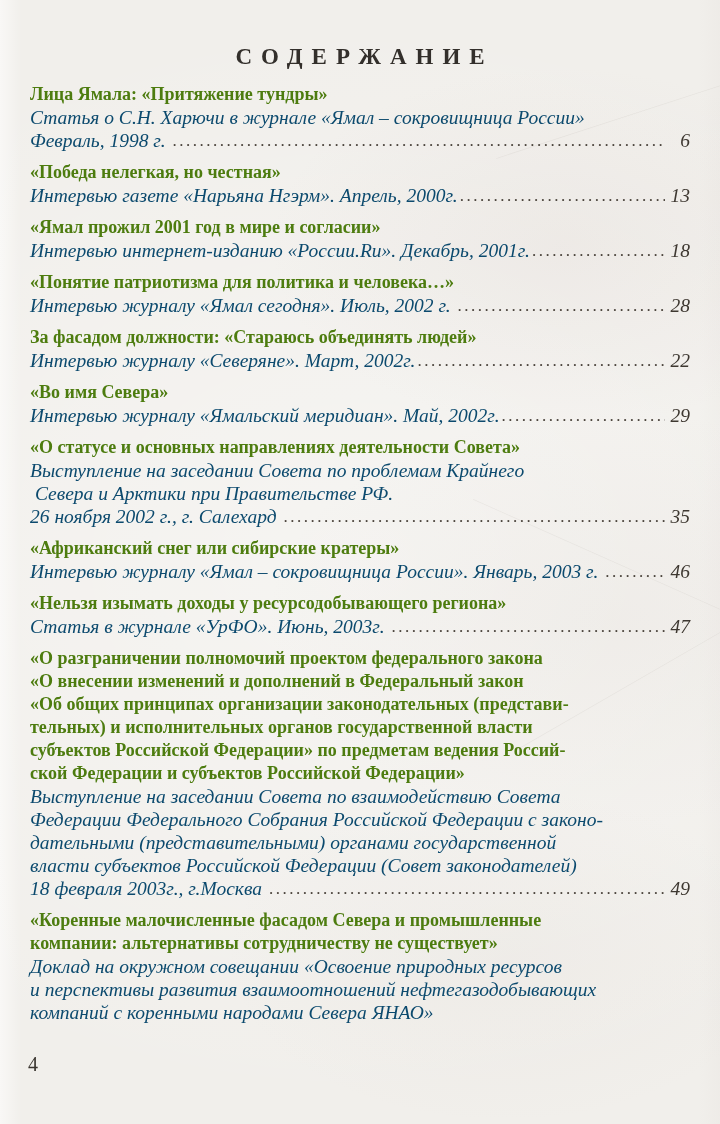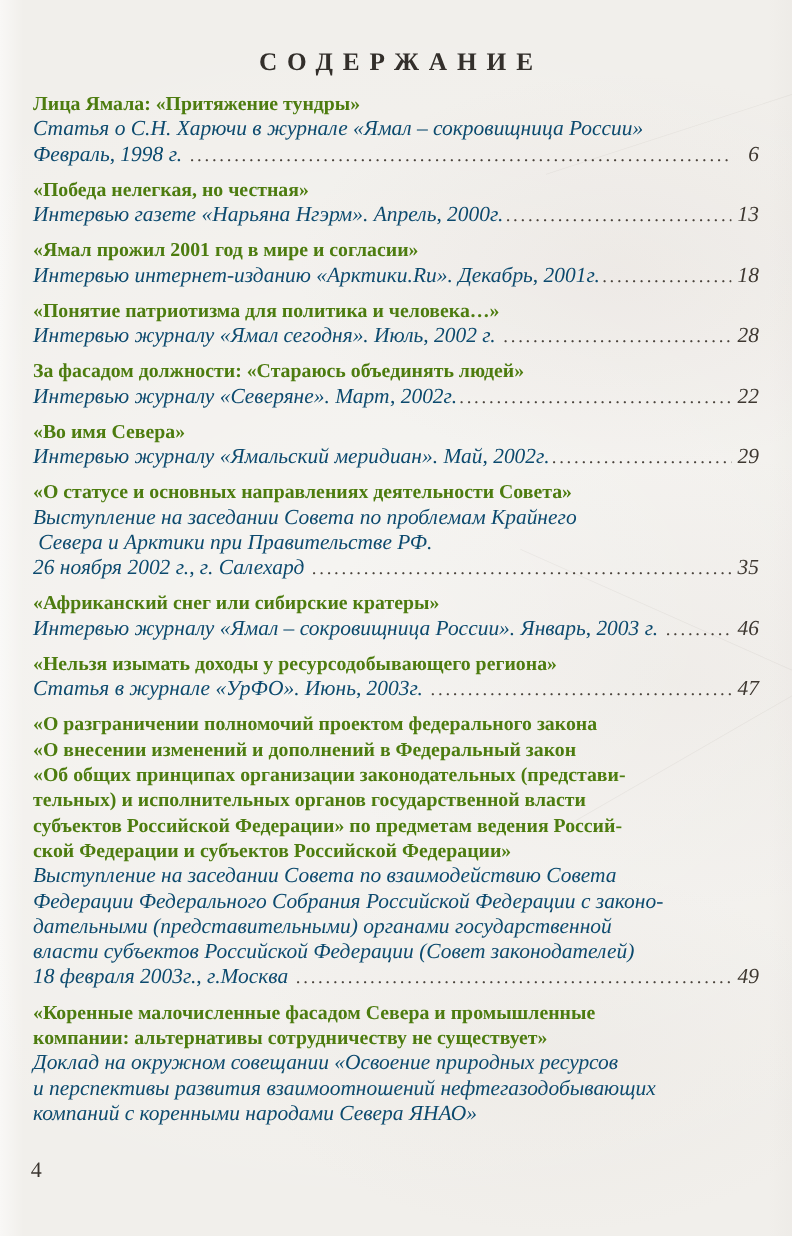--- a/index.html
+++ b/index.html
@@ -115,21 +115,21 @@
         <div class="t-line">«Победа нелегкая, но честная»</div>
         <div class="tail-row">
           <span class="b-line tail-text">Интервью газете «Нарьяна Нгэрм». Апрель, 2000г.</span>
           <span class="dots"></span>
           <span class="page-num">13</span>
         </div>
       </div>
       <div class="entry">
         <div class="t-line">«Ямал прожил 2001 год в мире и согласии»</div>
         <div class="tail-row">
-          <span class="b-line tail-text">Интервью интернет-изданию «Арктики.Ru». Декабрь, 2001г.</span>
+          <span class="b-line tail-text">Интервью интернет-изданию «России.Ru». Декабрь, 2001г.</span>
           <span class="dots"></span>
           <span class="page-num">18</span>
         </div>
       </div>
       <div class="entry">
         <div class="t-line">«Понятие патриотизма для политика и человека…»</div>
         <div class="tail-row">
           <span class="b-line tail-text">Интервью журналу «Ямал сегодня». Июль, 2002 г. </span>
           <span class="dots"></span>
           <span class="page-num">28</span>

